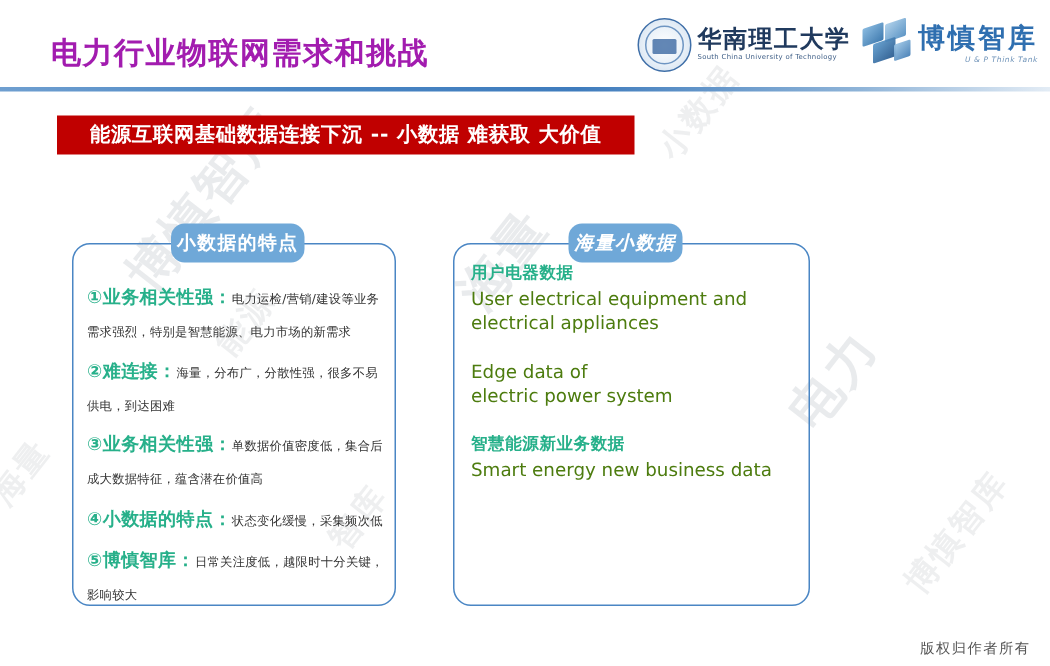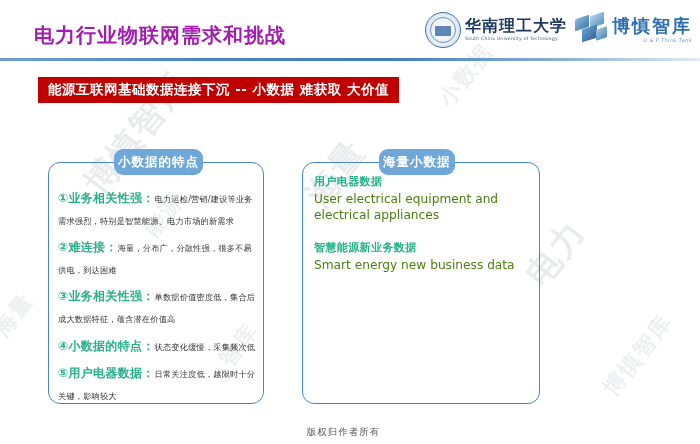--- a/index.html
+++ b/index.html
@@ -174,21 +174,21 @@
     font-style: italic;
     font-family: "DejaVu Sans", "Liberation Sans", sans-serif;
   }
 
   
   .red-banner {
     position: absolute;
     left: 38px;
     top: 77px;
     height: 26px;
-    padding: 0 10px;
+    padding: 0 22px;
     background: #C00000;
     color: #ffffff;
     font-size: 13.5px;
     font-weight: 700;
     letter-spacing: .5px;
     display: flex;
     align-items: center;
     z-index: 20;
     white-space: nowrap;
   }
@@ -215,21 +215,21 @@
     font-size: 12.5px;
     font-weight: 700;
     letter-spacing: 1px;
     display: flex;
     align-items: center;
     justify-content: center;
     z-index: 18;
     white-space: nowrap;
   }
   .pill-left  { left: 114px; top: 149px; }
-  .pill-right { left: 379px; top: 149px; }
+  .pill-right { left: 379px; top: 149px; font-style: italic; }
 
   
   .feat-list {
     position: absolute;
     left: 58px;
     top: 186px;
     width: 200px;
     z-index: 14;
   }
   .feat {
@@ -274,21 +274,21 @@
     line-height: 1.34;
     font-family: "DejaVu Sans", "Liberation Sans", sans-serif;
   }
 
   
   .footer {
     position: absolute;
     left: 0;
     top: 426px;
     width: 687px;
-    text-align: center;
+    text-align: right;
     font-size: 9.5px;
     color: #555555;
     z-index: 20;
     letter-spacing: 1px;
   }
 </style>
 </head>
 <body>
 
 <div class="slide">
@@ -353,31 +353,32 @@
         <span class="feat-head">③</span><span class="feat-head">业务相关性强：</span><span class="feat-body">单数据价值密度低，集合后成大数据特征，蕴含潜在价值高</span>
       </span>
     </div>
     <div class="feat">
       <span class="feat-line1">
         <span class="feat-head">④</span><span class="feat-head">小数据的特点：</span><span class="feat-body">状态变化缓慢，采集频次低</span>
       </span>
     </div>
     <div class="feat">
       <span class="feat-line1">
-        <span class="feat-head">⑤</span><span class="feat-head">用户电器数据：</span><span class="feat-body">日常关注度低，越限时十分关键，影响较大</span>
+        <span class="feat-head">⑤</span><span class="feat-head">博慎智库：</span><span class="feat-body">日常关注度低，越限时十分关键，影响较大</span>
       </span>
     </div>
   </div>
 
   <div class="items">
     <div class="item">
       <div class="item-cn">用户电器数据</div>
       <div class="item-en">User electrical equipment and<br>electrical appliances</div>
     </div>
     <div class="item">
+      <div class="item-en">Edge data of<br>electric power system</div>
     </div>
     <div class="item">
       <div class="item-cn">智慧能源新业务数据</div>
       <div class="item-en">Smart energy new business data</div>
     </div>
   </div>
 
   <div class="footer">版权归作者所有</div>
 
 </div>

